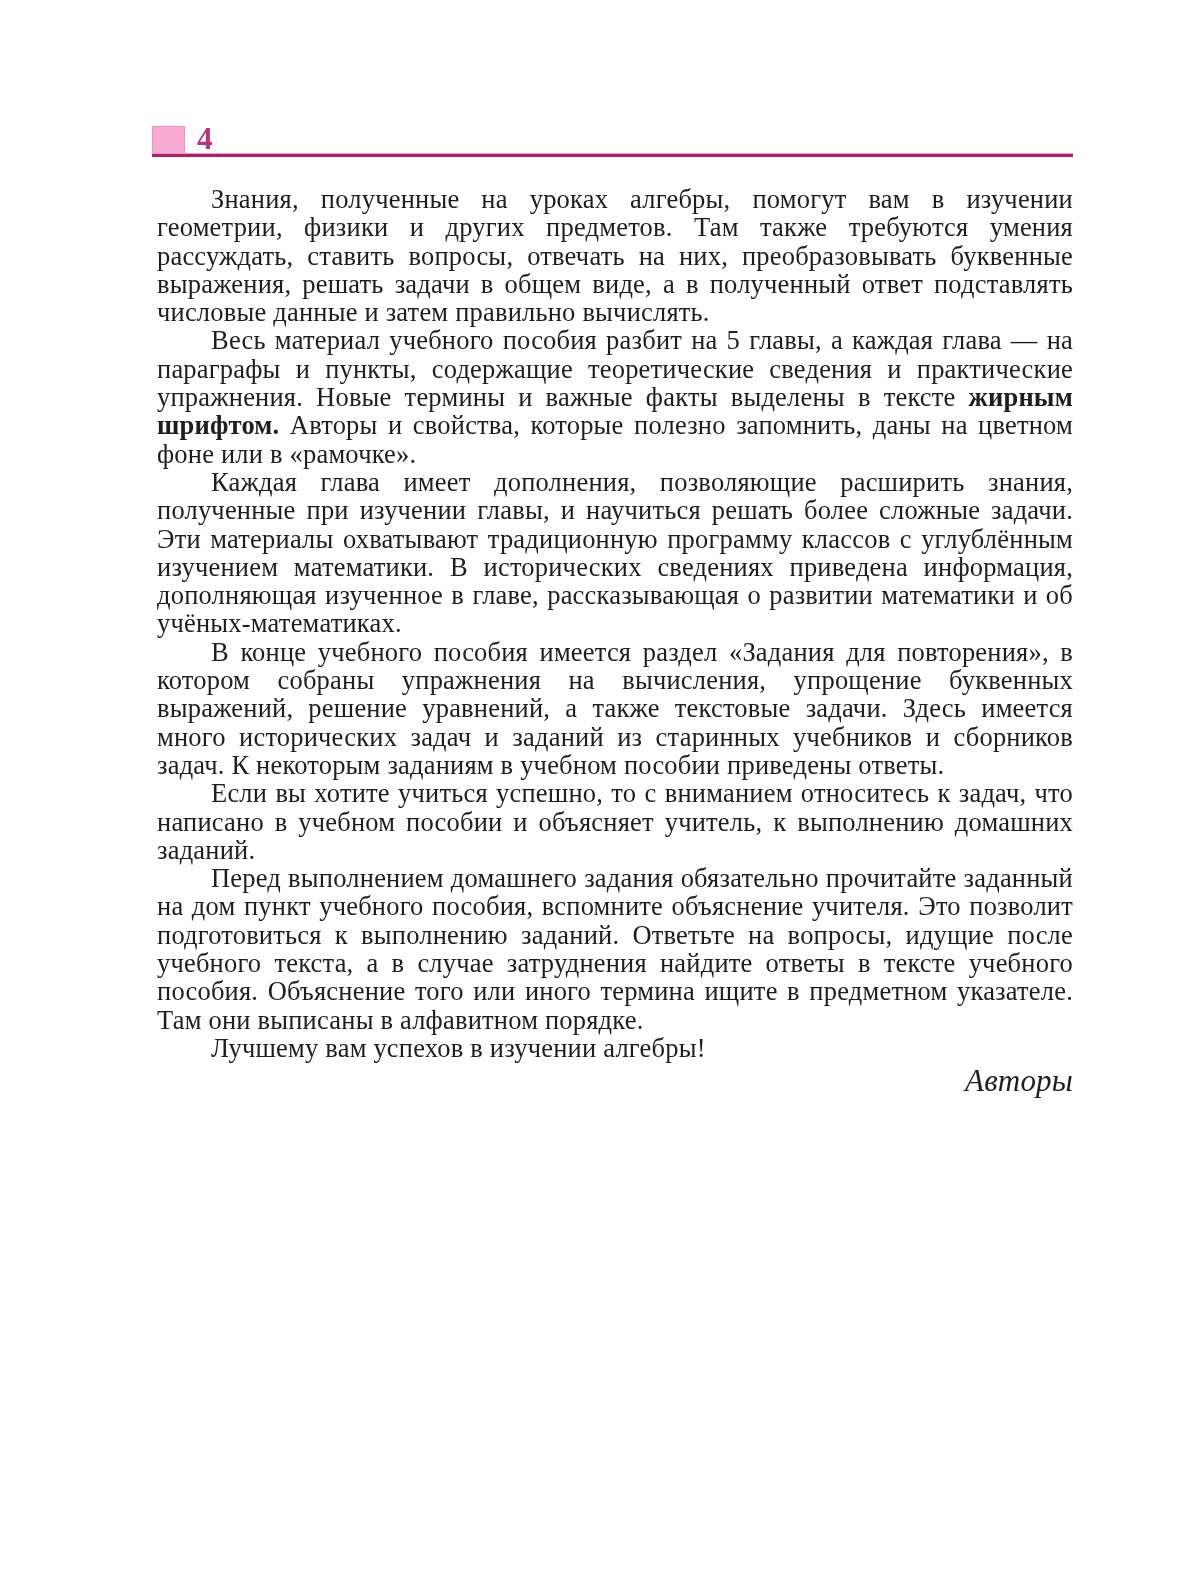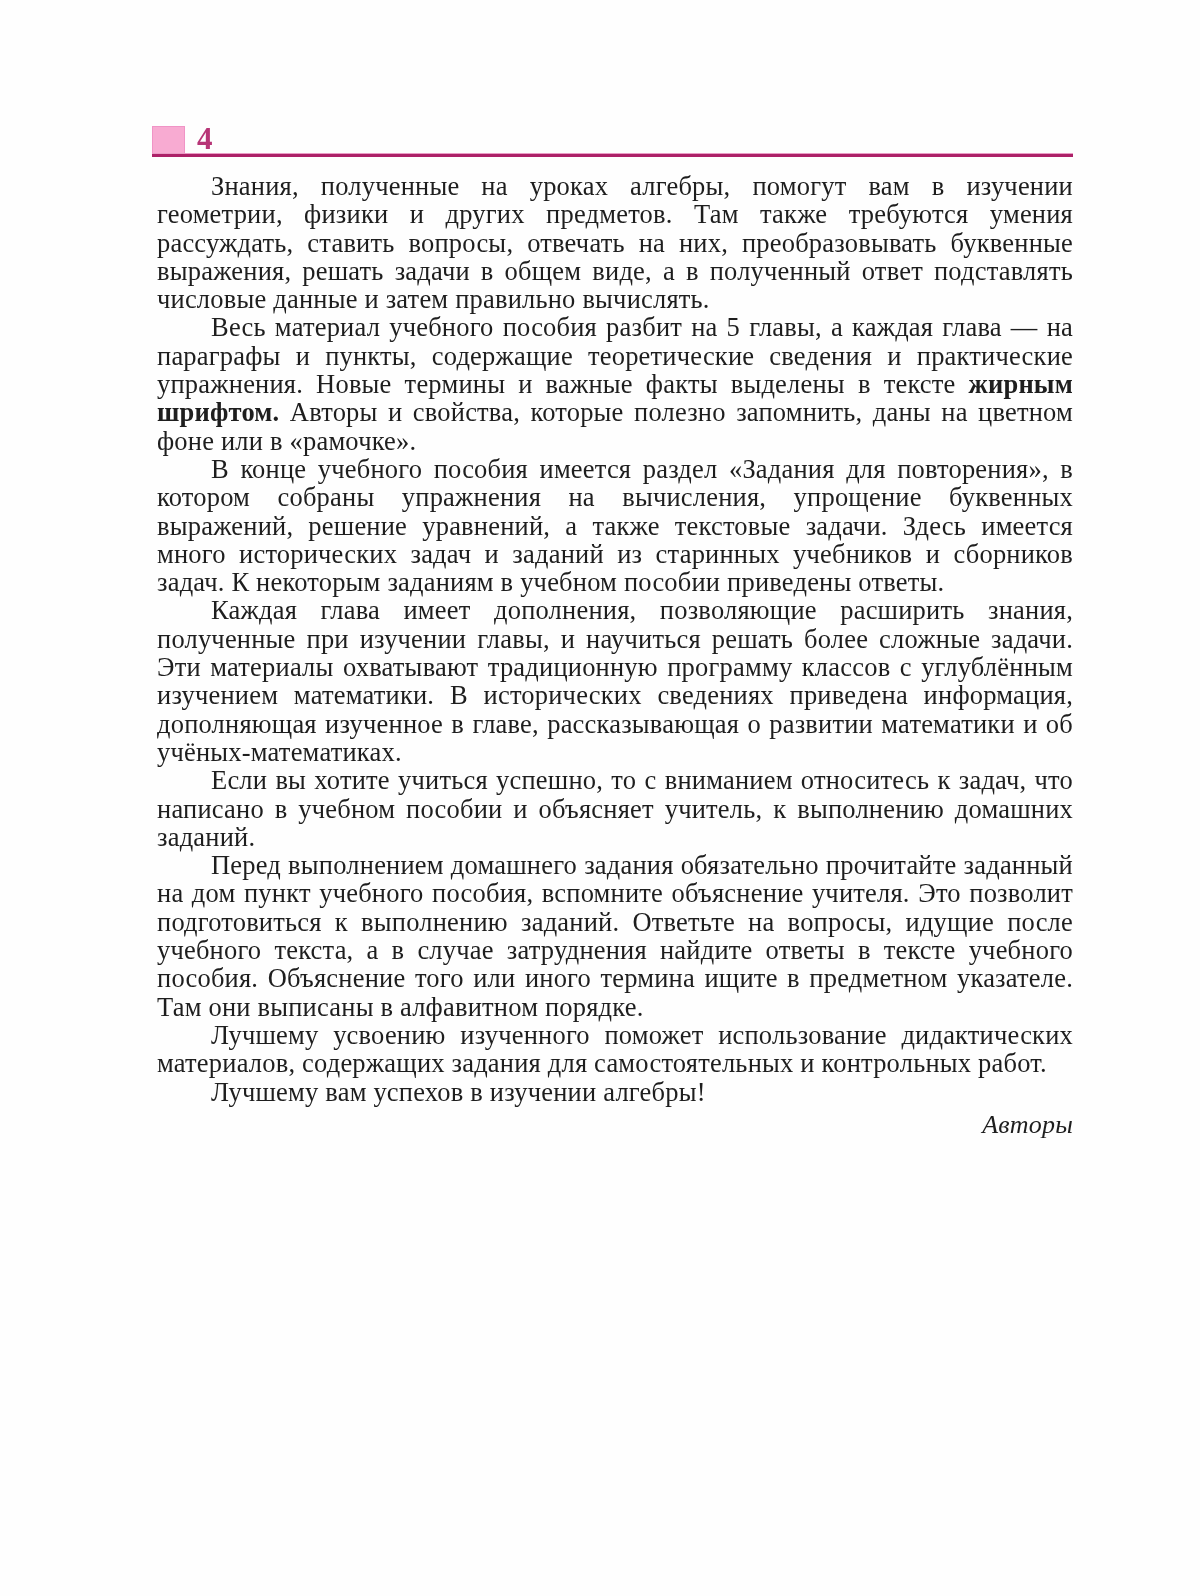--- a/index.html
+++ b/index.html
@@ -41,60 +41,59 @@
     top: 154px;
     width: 921px;
     height: 3px;
     background: #ad2168;
     box-shadow: 0 -1px 0 #e99cc5;
   }
   
   .body-text {
     position: absolute;
     left: 157px;
-    top: 172px;
+    top: 185px;
     width: 916px;
     color: #1e1e1e;
     font-size: 26.5px;
     line-height: 28.3px;
     text-align: justify;
     letter-spacing: 0.2px;
   }
   .body-text p {
     margin: 0;
     padding: 0;
     text-indent: 54px;
   }
   .body-text b {
     font-weight: bold;
   }
   .signature {
     margin-top: 5px;
     text-align: right;
     font-style: italic;
-    font-size: 26px;
+    font-size: 31px;
   }
 </style>
 </head>
 <body>
 
 <div class="page">
 
   <div class="corner-block"></div>
 
   <div class="page-number">4</div>
 
   <div class="header-rule"></div>
 
   <div class="body-text">
 
     <p><span>Знания, полученные на уроках алгебры, помогут вам в изучении геометрии, физики и других предметов. Там также требуются умения рассуждать, ставить вопросы, отвечать на них, преобразовывать буквенные выражения, решать задачи в общем виде, а в полученный ответ подставлять числовые данные и затем правильно вычислять.</span></p>
       <p><span>Весь материал учебного пособия разбит на 5 главы, а каждая глава — на параграфы и пункты, содержащие теоретические сведения и практические упражнения. Новые термины и важные факты выделены в тексте </span><b>жирным шрифтом.</b><span> Авторы и свойства, которые полезно запомнить, даны на цветном фоне или в «рамочке».</span></p>
+      <p><span>Каждая глава имеет дополнения, позволяющие расширить знания, полученные при изучении главы, и научиться решать более сложные задачи. Эти материалы охватывают традиционную программу классов с углублённым изучением математики. В исторических сведениях приведена информация, дополняющая изученное в главе, рассказывающая о развитии математики и об учёных-математиках.</span></p>
       <p><span>В конце учебного пособия имеется раздел «Задания для повторения», в котором собраны упражнения на вычисления, упрощение буквенных выражений, решение уравнений, а также текстовые задачи. Здесь имеется много исторических задач и заданий из старинных учебников и сборников задач. К некоторым заданиям в учебном пособии приведены ответы.</span></p>
-      <p><span>Каждая глава имеет дополнения, позволяющие расширить знания, полученные при изучении главы, и научиться решать более сложные задачи. Эти материалы охватывают традиционную программу классов с углублённым изучением математики. В исторических сведениях приведена информация, дополняющая изученное в главе, рассказывающая о развитии математики и об учёных-математиках.</span></p>
       <p><span>Если вы хотите учиться успешно, то с вниманием относитесь к задач, что написано в учебном пособии и объясняет учитель, к выполнению домашних заданий.</span></p>
       <p><span>Перед выполнением домашнего задания обязательно прочитайте заданный на дом пункт учебного пособия, вспомните объяснение учителя. Это позволит подготовиться к выполнению заданий. Ответьте на вопросы, идущие после учебного текста, а в случае затруднения найдите ответы в тексте учебного пособия. Объяснение того или иного термина ищите в предметном указателе. Там они выписаны в алфавитном порядке.</span></p>
-      <p><span>Лучшему усвоению изученного поможет использование дидактических материалов, содержащих задания для самостоятельных и контрольных работ.</span></p>
       <p><span>Лучшему вам успехов в изучении алгебры!</span></p>
       <div class="signature">Авторы</div>
   </div>
 
 </div>
 
 </body></html>

